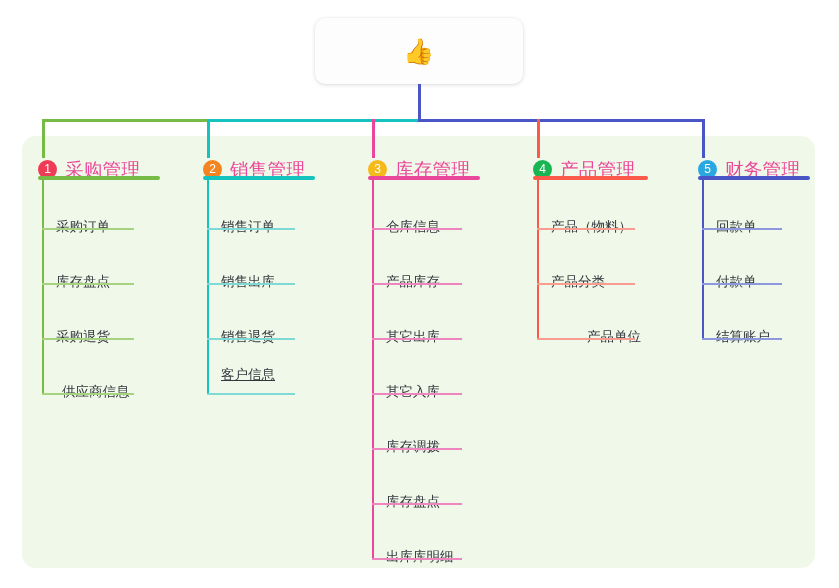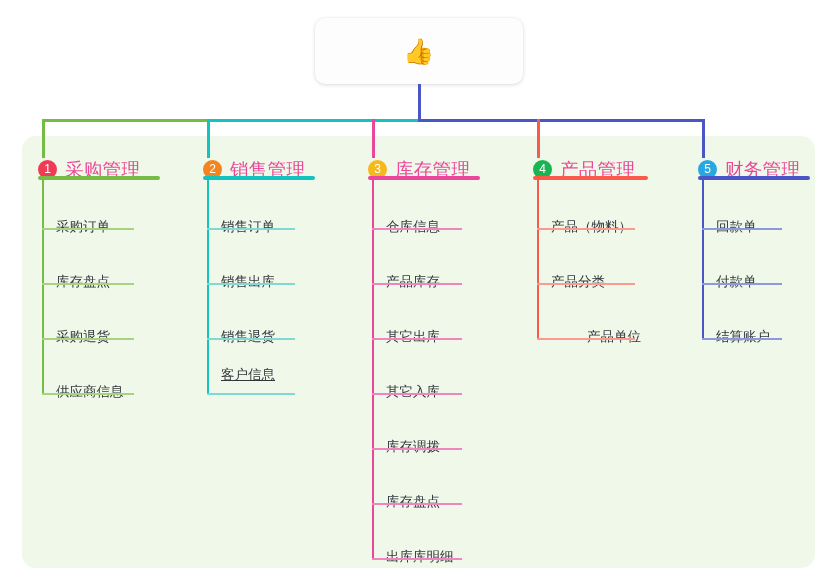--- a/index.html
+++ b/index.html
@@ -154,21 +154,21 @@
           <span class="col-title">采购管理</span>
         </div>
         <div class="head-rule" style="left: 0px; top: 40px; width: 122px; background: rgb(118, 187, 69); position: absolute;"></div>
         <div class="spine" style="left: 4px; top: 44px; height: 213px; background: rgb(118, 187, 69); position: absolute;"></div>
         <div class="item" style="left: 18px; top: 82px;">采购订单</div>
         <div class="item-rule" style="left: 4px; top: 92px; width: 92px; background: rgb(166, 211, 127); position: absolute;"></div>
         <div class="item" style="left: 18px; top: 137px;">库存盘点</div>
         <div class="item-rule" style="left: 4px; top: 147px; width: 92px; background: rgb(166, 211, 127); position: absolute;"></div>
         <div class="item" style="left: 18px; top: 192px;">采购退货</div>
         <div class="item-rule" style="left: 4px; top: 202px; width: 92px; background: rgb(166, 211, 127); position: absolute;"></div>
-        <div class="item" style="left: 18px; top: 247px;">供应商信息</div>
+        <div class="item" style="left: 24px; top: 247px;">供应商信息</div>
         <div class="item-rule" style="left: 4px; top: 257px; width: 92px; background: rgb(166, 211, 127); position: absolute;"></div>
       </div>
       <div class="column" style="left: 203px;">
         <div class="col-head" style="padding-left: 0px; position: absolute; left: 0px; top: 16px;">
           <span class="badge" style="background: rgb(244, 132, 31);">2</span>
           <span class="col-title">销售管理</span>
         </div>
         <div class="head-rule" style="left: 0px; top: 40px; width: 112px; background: rgb(20, 195, 189); position: absolute;"></div>
         <div class="spine" style="left: 4px; top: 44px; height: 213px; background: rgb(20, 195, 189); position: absolute;"></div>
         <div class="item" style="left: 18px; top: 82px;">销售订单</div>

